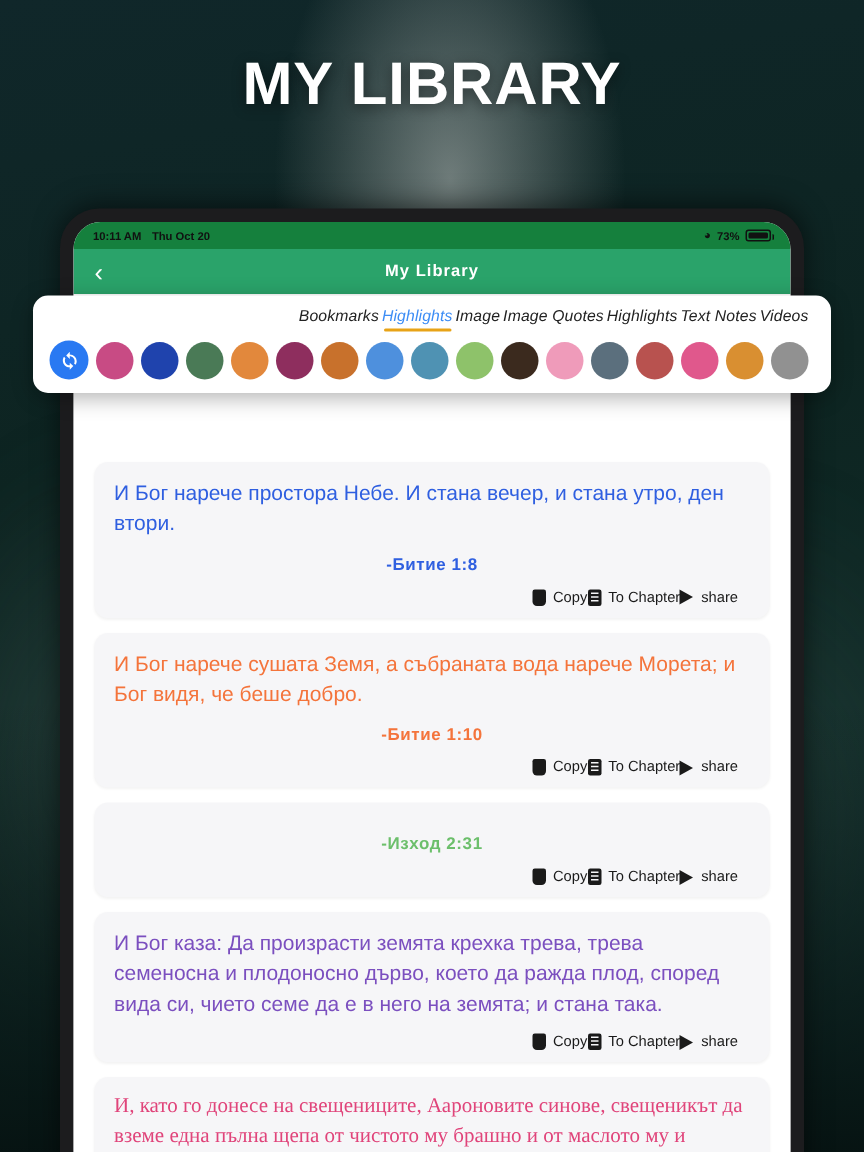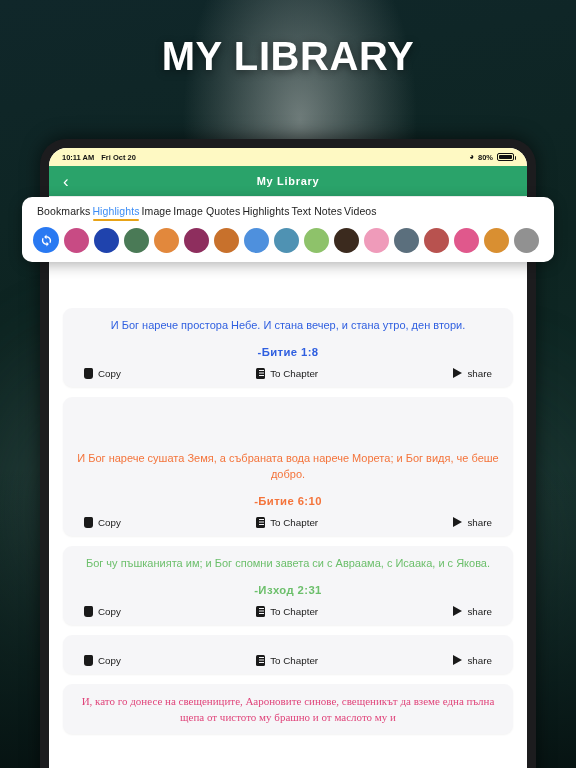--- a/index.html
+++ b/index.html
@@ -74,21 +74,21 @@
     width: 100%;
     height: 100%;
     background: #ffffff;
     border-radius: 18px 18px 0 0;
     overflow: hidden;
   }
 
   
   #status-bar {
     height: 18px;
-    background: #fef9c3;
+    background: #15803d;
     display: flex;
     align-items: center;
     justify-content: space-between;
     padding: 0 13px;
     font-size: 7.5px;
     font-weight: bold;
     color: #111;
   }
   .status-left { display: flex; gap: 7px; align-items: center; }
   .status-right { display: flex; gap: 4px; align-items: center; }
@@ -152,22 +152,23 @@
     width: 532px;
     background: #ffffff;
     border-radius: 10px;
     box-shadow: 0 3px 14px rgba(0,0,0,0.30);
     z-index: 20;
     padding: 6px 0 9px 0;
   }
   #tab-row {
     display: flex;
     align-items: flex-start;
-    justify-content: flex-start;
+    justify-content: flex-end;
     padding: 0 14px;
+    font-style: italic;
   }
   .tab-item {
     font-size: 10.5px;
     color: #222;
     padding: 2px 1px 4px 1px;
     cursor: pointer;
     white-space: nowrap;
     position: relative;
     letter-spacing: 0.1px;
   }
@@ -216,35 +217,34 @@
     overflow: hidden;
   }
   .hl-card {
     background: #f6f6f8;
     border-radius: 9px;
     padding: 10px 13px 8px 13px;
     margin-bottom: 10px;
     box-shadow: 0 1px 2px rgba(0,0,0,0.05);
   }
   .hl-text {
-    font-size: 11px;
+    font-size: 14px;
     line-height: 1.45;
-    text-align: center;
   }
   .hl-ref {
     font-size: 11.3px;
     font-weight: bold;
     text-align: center;
     margin-top: 12px;
     letter-spacing: 0.4px;
   }
   .hl-actions {
     display: flex;
     align-items: center;
-    justify-content: space-between;
+    justify-content: flex-end;
     margin-top: 10px;
     padding: 0 8px;
   }
   .hl-action {
     display: flex;
     align-items: center;
     gap: 5px;
     font-size: 9.8px;
     color: #1a1a1a;
     cursor: pointer;
@@ -288,25 +288,25 @@
 </div>
 
 <div id="hero-title">MY LIBRARY</div>
 
 <div id="device">
   <div id="device-screen">
 
     <div id="status-bar">
       <div class="status-left">
         <span>10:11 AM</span>
-        <span>Fri Oct 20</span>
+        <span>Thu Oct 20</span>
       </div>
       <div class="status-right">
         <span class="wifi-glyph">◕</span>
-        <span>80%</span>
+        <span>73%</span>
         <span class="battery-shell">
           <span class="battery-fill"></span>
         </span>
       </div>
     </div>
 
     <div id="nav-bar">
       <div id="nav-back">‹</div>
       <div id="nav-title">My  Library</div>
     </div>
@@ -324,56 +324,56 @@
               <span class="ic-chapter"></span>
               <span>To  Chapter</span>
             </div>
             <div class="hl-action">
               <span class="ic-share"></span>
               <span>share</span>
             </div>
           </div>
         </div>
         <div class="hl-card">
-          <div class="hl-text" style="color: rgb(244, 116, 59); margin-top: 44px;">И Бог нарече сушата Земя, а събраната вода нарече Морета; и Бог видя, че беше добро.</div>
-          <div class="hl-ref" style="color: rgb(244, 116, 59);">-Битие  6:10</div>
+          <div class="hl-text" style="color: rgb(244, 116, 59);">И Бог нарече сушата Земя, а събраната вода нарече Морета; и Бог видя, че беше добро.</div>
+          <div class="hl-ref" style="color: rgb(244, 116, 59);">-Битие  1:10</div>
           <div class="hl-actions">
             <div class="hl-action">
               <span class="ic-copy"></span>
               <span>Copy</span>
             </div>
             <div class="hl-action">
               <span class="ic-chapter"></span>
               <span>To  Chapter</span>
             </div>
             <div class="hl-action">
               <span class="ic-share"></span>
               <span>share</span>
             </div>
           </div>
         </div>
         <div class="hl-card">
-          <div class="hl-text" style="color: rgb(108, 191, 107);">Бог чу пъшканията им; и Бог спомни завета си с Авраама, с Исаака, и с Якова.</div>
           <div class="hl-ref" style="color: rgb(108, 191, 107);">-Изход  2:31</div>
           <div class="hl-actions">
             <div class="hl-action">
               <span class="ic-copy"></span>
               <span>Copy</span>
             </div>
             <div class="hl-action">
               <span class="ic-chapter"></span>
               <span>To  Chapter</span>
             </div>
             <div class="hl-action">
               <span class="ic-share"></span>
               <span>share</span>
             </div>
           </div>
         </div>
         <div class="hl-card">
+          <div class="hl-text" style="color: rgb(123, 79, 191);">И Бог каза: Да произрасти земята крехка трева, трева семеносна и плодоносно дърво, което да ражда плод, според вида си, чието семе да е в него на земята; и стана така.</div>
           <div class="hl-actions">
             <div class="hl-action">
               <span class="ic-copy"></span>
               <span>Copy</span>
             </div>
             <div class="hl-action">
               <span class="ic-chapter"></span>
               <span>To  Chapter</span>
             </div>
             <div class="hl-action">

